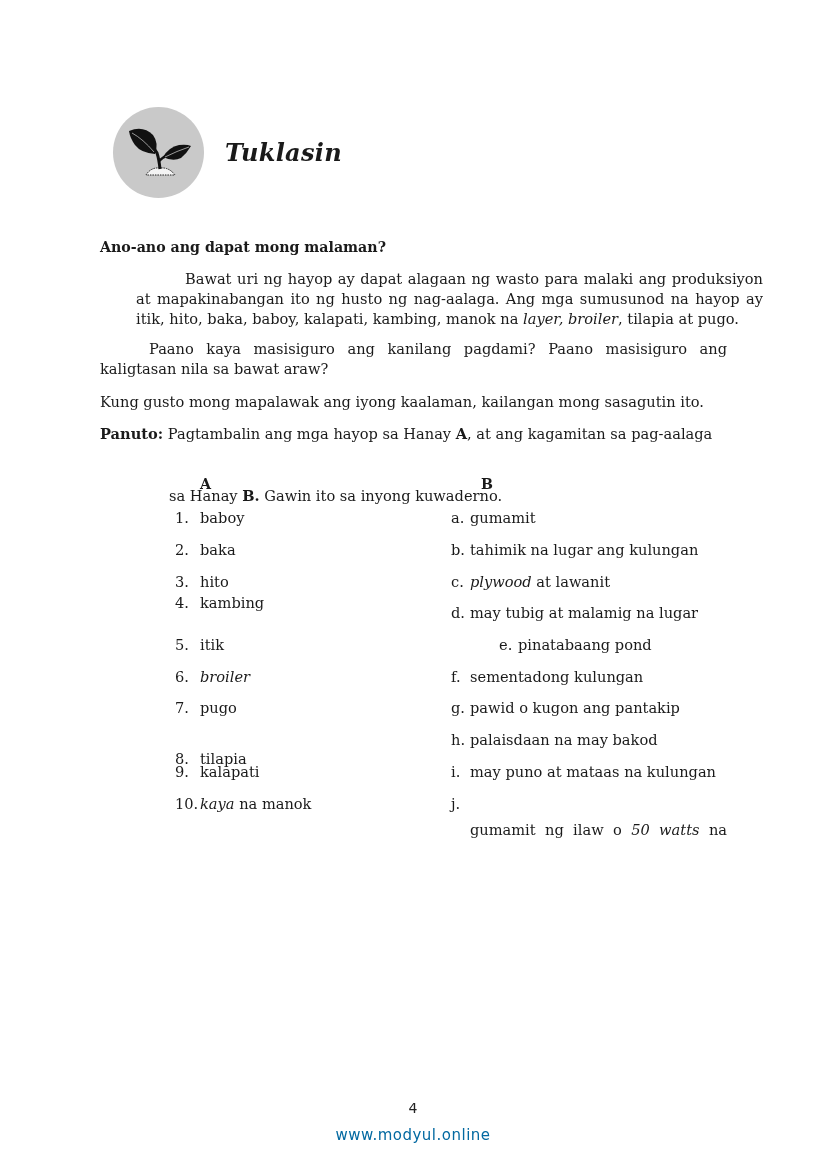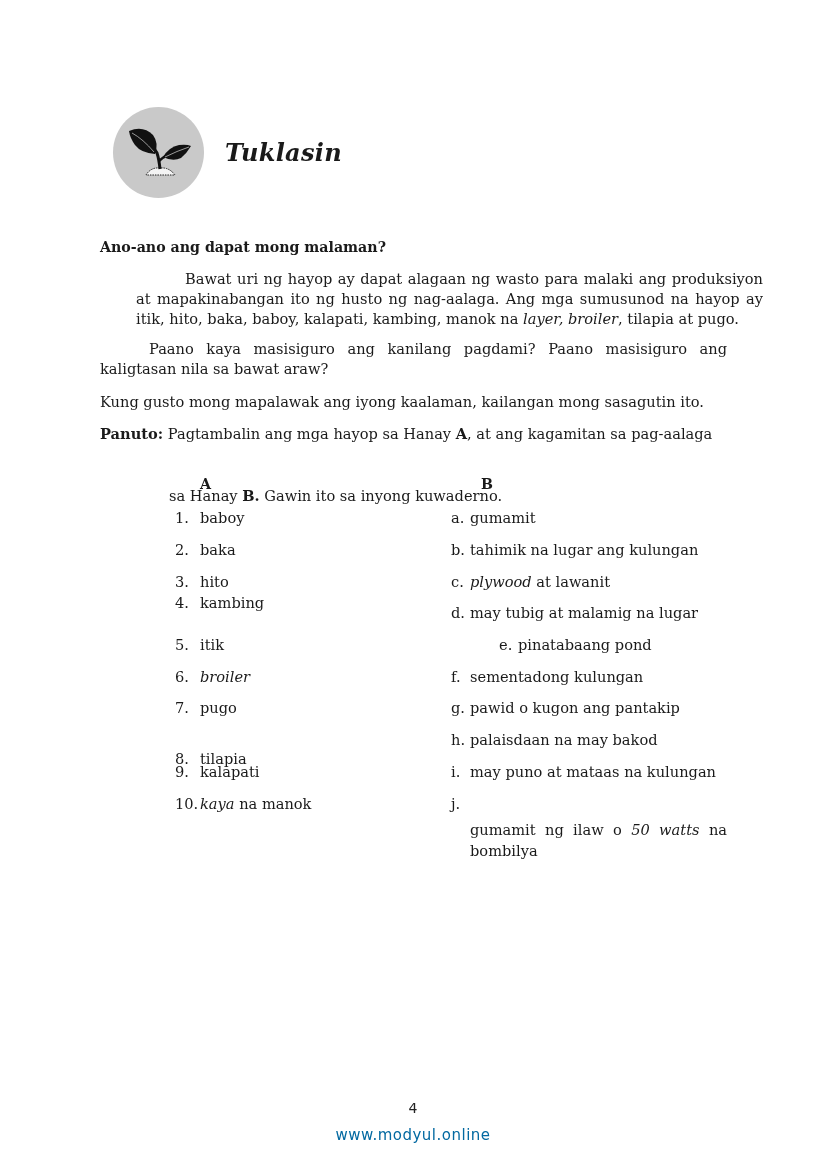--- a/index.html
+++ b/index.html
@@ -87,17 +87,17 @@
 <div id="col-b">
     <div class="row b-item" style="top: 507px;"><span class="let">a.</span><span class="txt"><span>gumamit</span></span></div>
     <div class="row b-item" style="top: 539px;"><span class="let">b.</span><span class="txt"><span>tahimik na lugar ang kulungan</span></span></div>
     <div class="row b-item" style="top: 571px;"><span class="let">c.</span><span class="txt"><em>plywood</em><span> at lawanit</span></span></div>
     <div class="row b-item" style="top: 602px;"><span class="let">d.</span><span class="txt"><span>may tubig at malamig na lugar</span></span></div>
     <div class="row b-item" style="top: 634px; margin-left: 48px;"><span class="let">e.</span><span class="txt"><span>pinatabaang pond</span></span></div>
     <div class="row b-item" style="top: 666px;"><span class="let">f.</span><span class="txt"><span>sementadong kulungan</span></span></div>
     <div class="row b-item" style="top: 697px;"><span class="let">g.</span><span class="txt"><span>pawid o kugon ang pantakip</span></span></div>
     <div class="row b-item" style="top: 729px;"><span class="let">h.</span><span class="txt"><span>palaisdaan na may bakod</span></span></div>
     <div class="row b-item" style="top: 761px;"><span class="let">i.</span><span class="txt"><span>may puno at mataas na kulungan</span></span></div>
-    <div class="row b-item wrap" style="top: 793px;"><span class="let">j.</span><span class="txt"><span>gumamit ng ilaw o </span><em>50 watts</em><span> na</span></span><span class="txt2">bombilya</span></div>
+    <div class="row b-item wrap" style="top: 793px;"><span class="let">j.</span><span class="txt"><span>gumamit ng ilaw o </span><em>50 watts</em><span> na</span></span></div>
   </div>
 
 <div class="page-number">4</div>
 <div class="watermark">www.modyul.online</div>
 
 </body></html>

